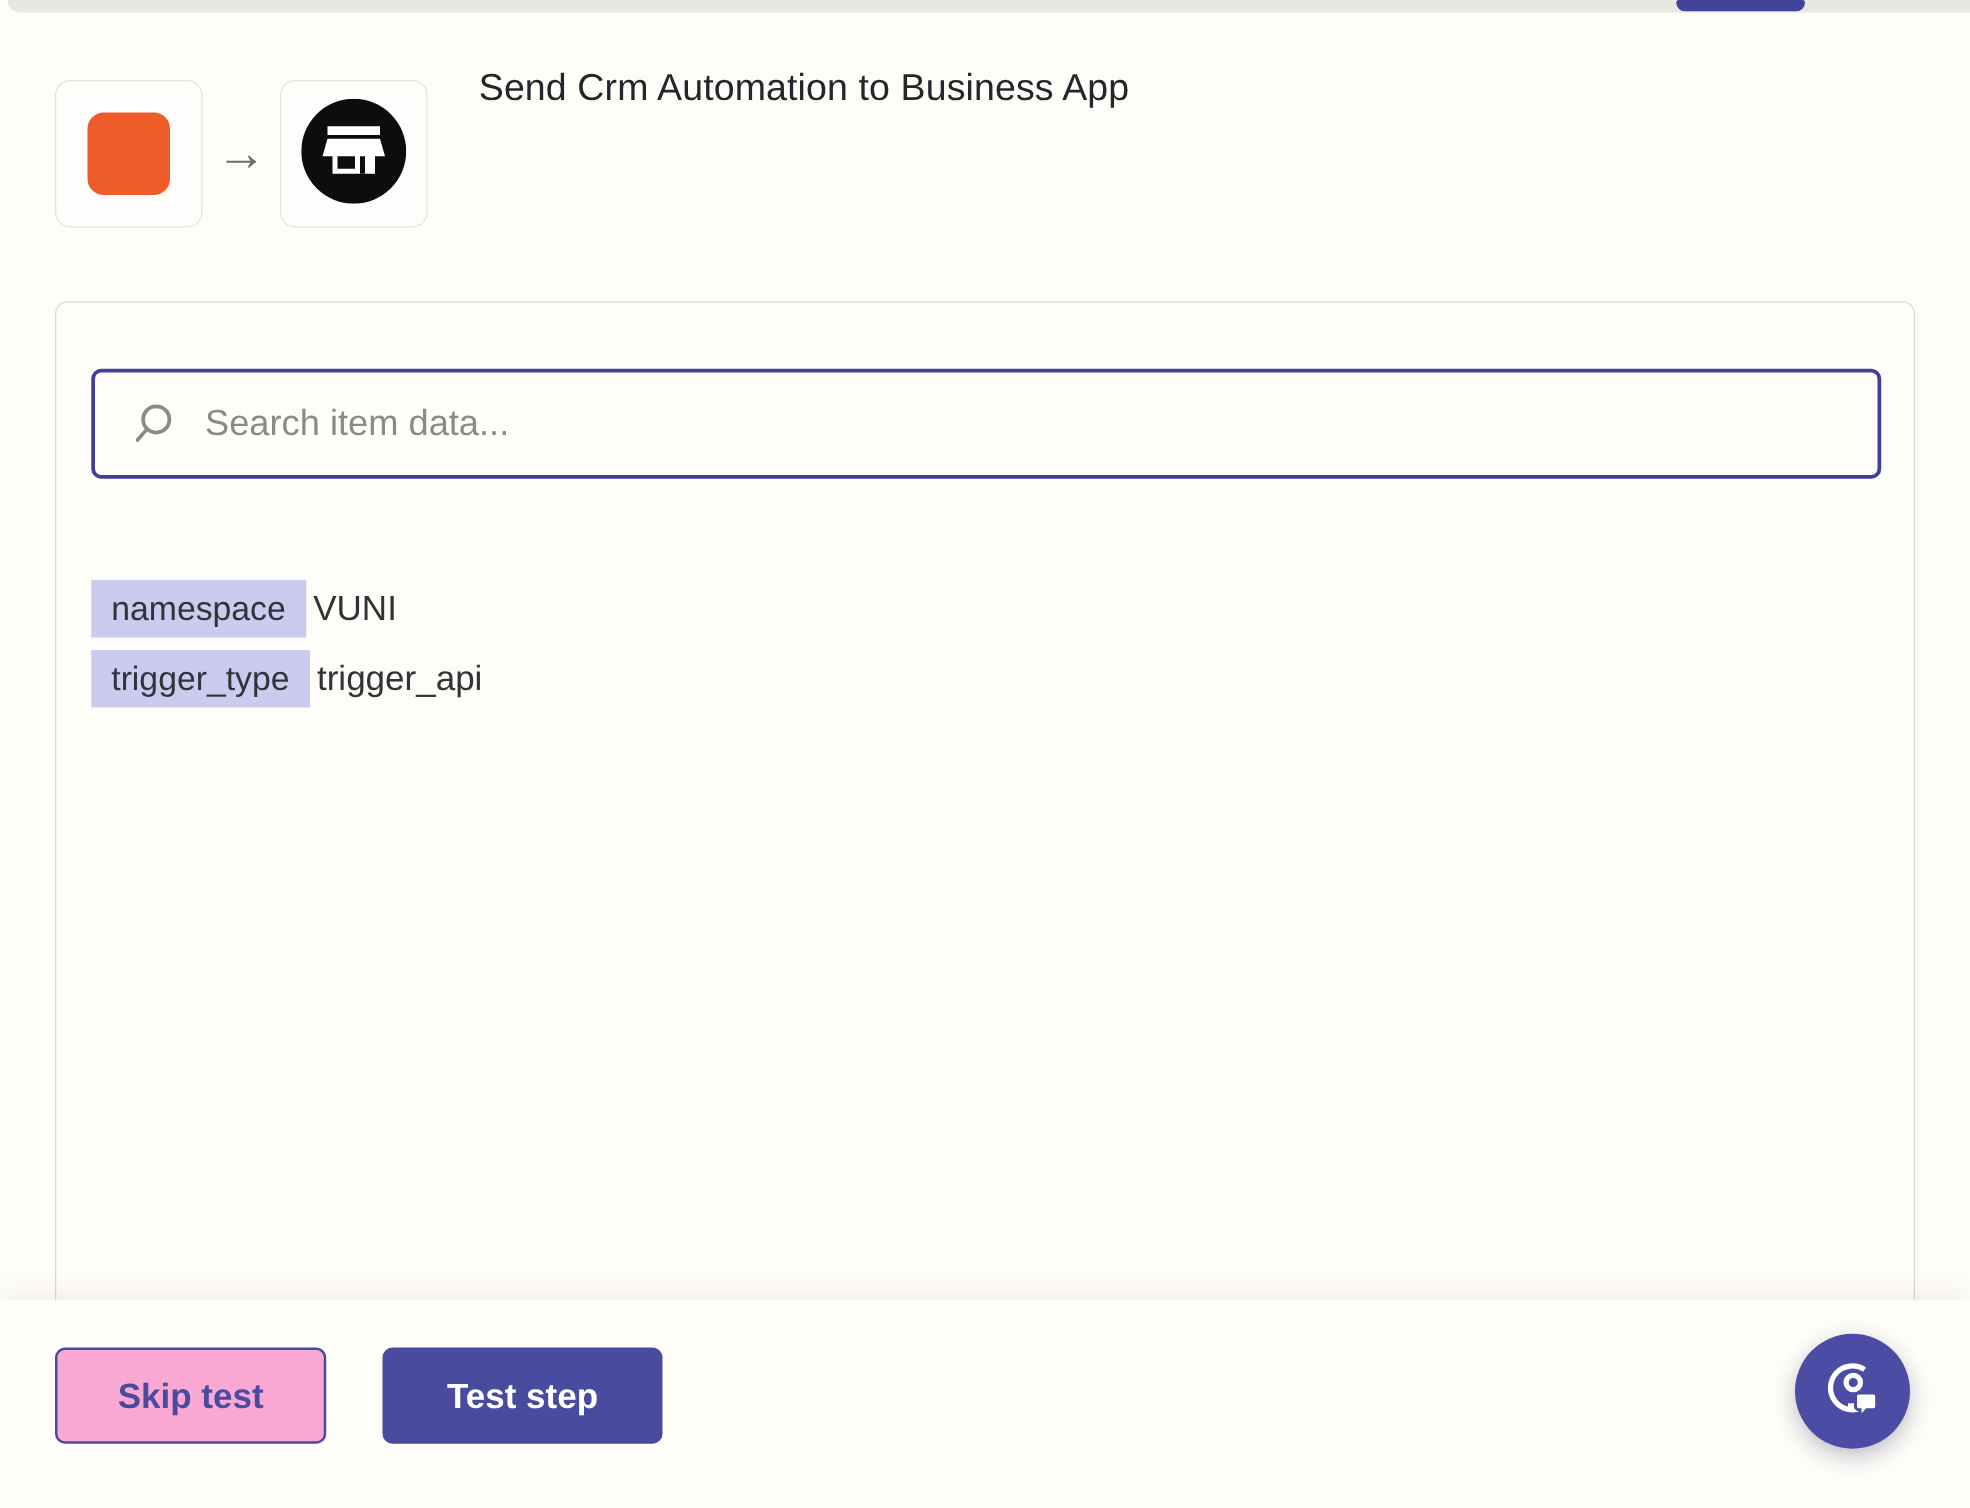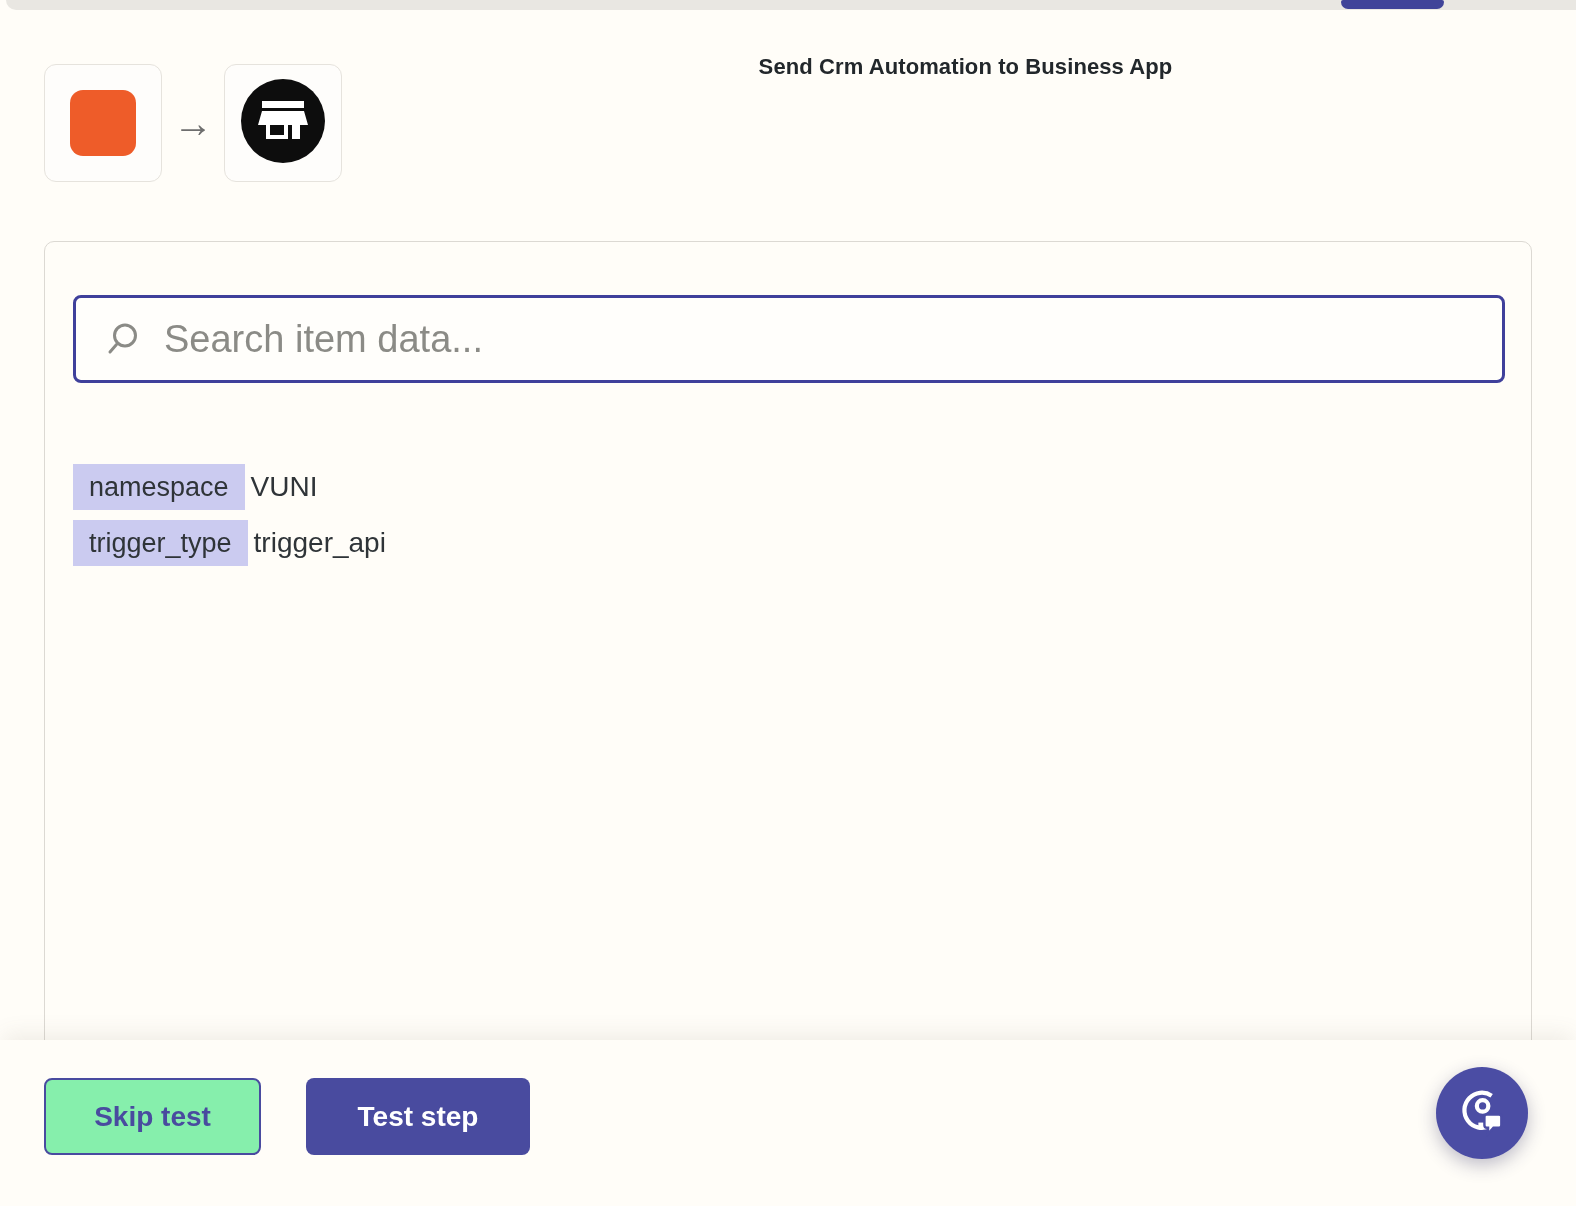--- a/index.html
+++ b/index.html
@@ -41,24 +41,23 @@
     border-radius: 13px;
     background: #ee5c29;
   }
   .arrow-sep {
     width: 62px; text-align: center;
     font-size: 40px; color: #6e6e6e;
     line-height: 118px;
   }
   .header-text { position: absolute; left: 383px; top: 54px; width: 1165px; }
   .step-title {
-    font-size: 22px; font-weight: 700; color: #22272b;
+    font-size: 30px; font-weight: 400; color: #22272b;
     letter-spacing: 0.1px;
     margin-bottom: 15px;
-    text-align: center;
   }
   .step-desc {
     font-size: 28px; color: #3e4246; line-height: 47px;
     max-width: 1160px;
   }
 
   
   .data-card {
     position: absolute; left: 44px; top: 241px; width: 1488px; height: 830px;
     background: #fffdf8;
@@ -70,21 +69,21 @@
     background: #fffefb;
     border: 3px solid #3f409b;
     border-radius: 8px;
     display: flex; align-items: center;
     padding: 0 24px 0 28px;
   }
   .search-box svg { flex: 0 0 auto; margin-right: 22px; }
   .search-input {
     flex: 1; border: none; outline: none; background: transparent;
     font-family: "Liberation Sans", sans-serif;
-    font-size: 38px; color: #33383b;
+    font-size: 29px; color: #33383b;
   }
   .search-input::placeholder { color: #8b8b86; opacity: 1; }
 
   .fields { position: absolute; left: 28px; top: 222px; }
   .field-row {
     display: flex; align-items: center;
     margin-bottom: 10px; height: 46px;
   }
   .field-key {
     background: #cbcbf0;
@@ -109,21 +108,21 @@
   }
   .btn {
     position: absolute; top: 38px; height: 77px;
     border-radius: 8px;
     font-family: "Liberation Sans", sans-serif;
     font-size: 28px; font-weight: 700;
     cursor: pointer;
   }
   .btn-skip {
     left: 44px; width: 217px;
-    background: #86efac;
+    background: #f9a8d4;
     border: 2px solid #494b9f;
     color: #494b9f;
   }
   .btn-test {
     left: 306px; width: 224px;
     background: #494b9f;
     border: none;
     color: #ffffff;
   }
   .help-fab {

